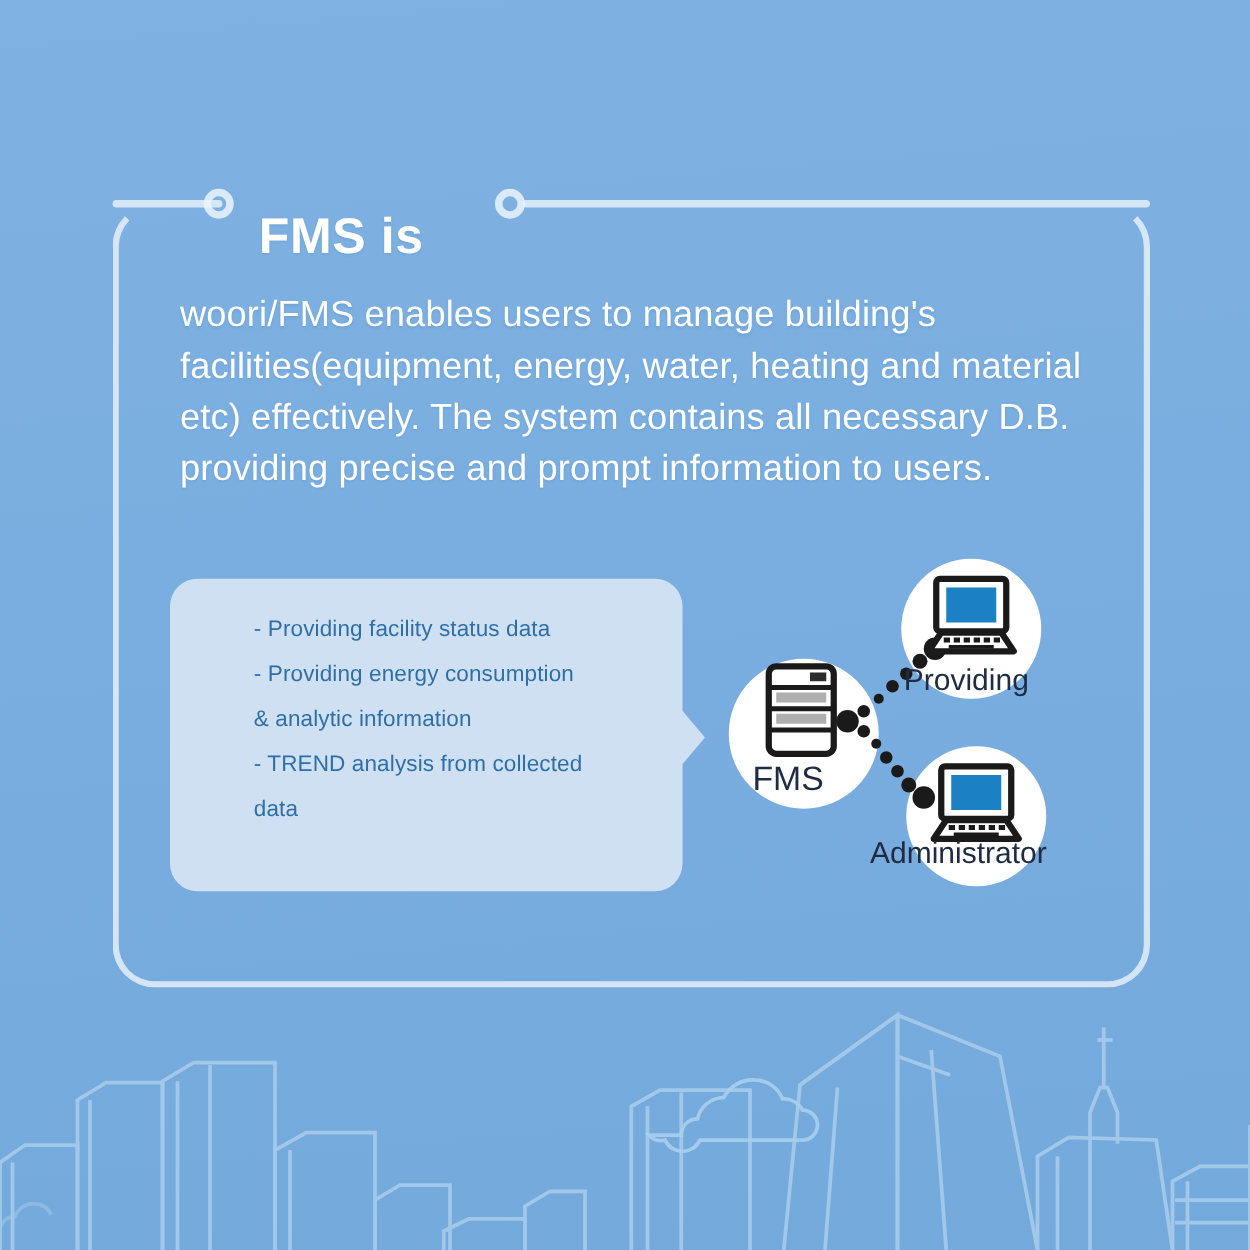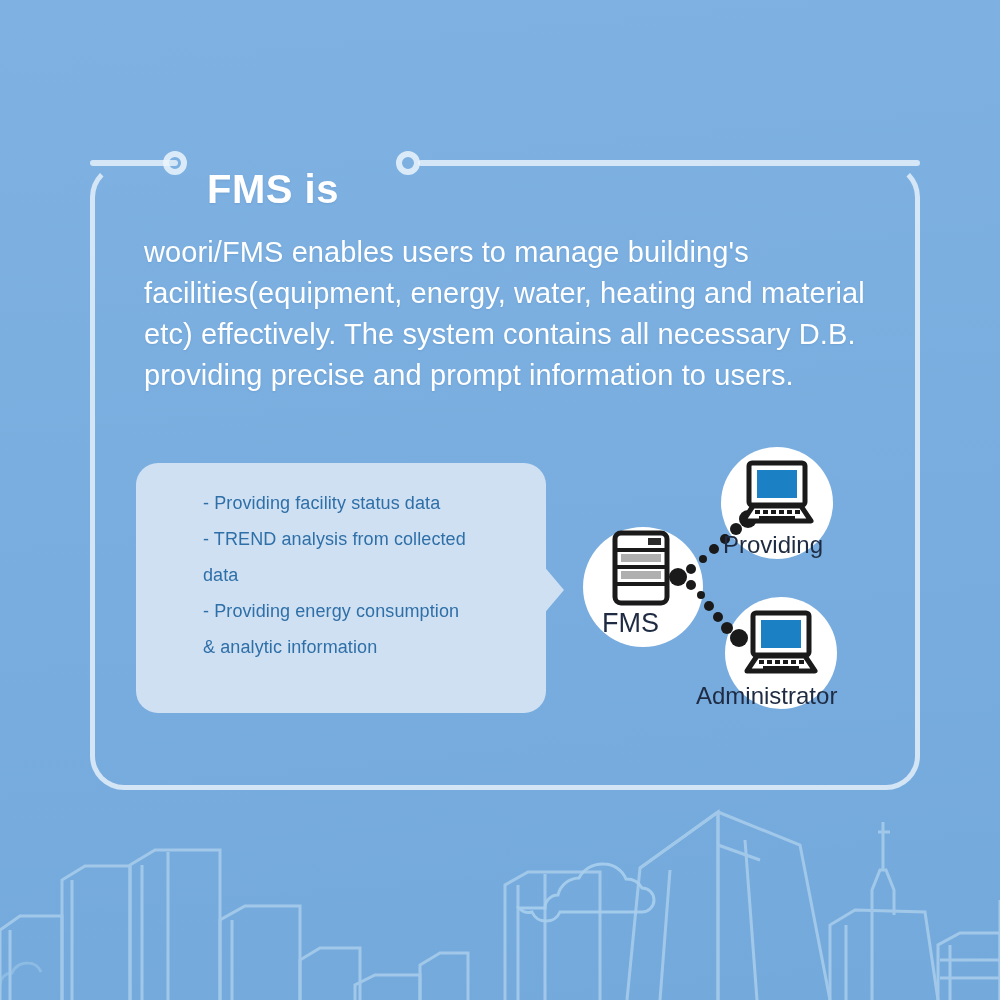--- a/index.html
+++ b/index.html
@@ -164,21 +164,21 @@
 
   .node-label {
     position: absolute;
     color: #1E2B42;
     font-size: 24px;
     line-height: 1;
     white-space: nowrap;
   }
   .lbl-fms   { left: 27px;  top: 165px; font-size: 27px; }
   .lbl-oper  { left: 148px; top: 88px;  }
-  .lbl-admin { left: 121px; top: 239px; text-align: right; }
+  .lbl-admin { left: 121px; top: 226px; text-align: right; }
 
   .svg-layer {
     position: absolute;
     left: 0; top: 0;
     width: 300px; height: 275px;
     overflow: visible;
   }
 </style>
 </head>
 <body>
@@ -257,24 +257,24 @@
 
   <div class="title">FMS is</div>
 
   <div class="body-text">woori/FMS enables users to manage building's facilities(equipment, energy, water, heating and material etc) effectively. The system contains all necessary D.B. providing precise and prompt information to users.</div>
 
   <div class="callout-wrap">
     <div class="callout"></div>
     <div class="callout-arrow"></div>
     <div class="callout-list">
       <div class="li">- Providing facility status data</div>
+      <div class="li">- Providing energy consumption
+&amp; analytic information</div>
       <div class="li">- TREND analysis from collected
 data</div>
-      <div class="li">- Providing energy consumption
-&amp; analytic information</div>
     </div>
   </div>
 
   <div class="diagram">
 
     <div class="node-circle c-fms"></div>
     <div class="node-circle c-oper"></div>
     <div class="node-circle c-admin"></div>
 
     <svg class="svg-layer" viewBox="0 0 300 275">

